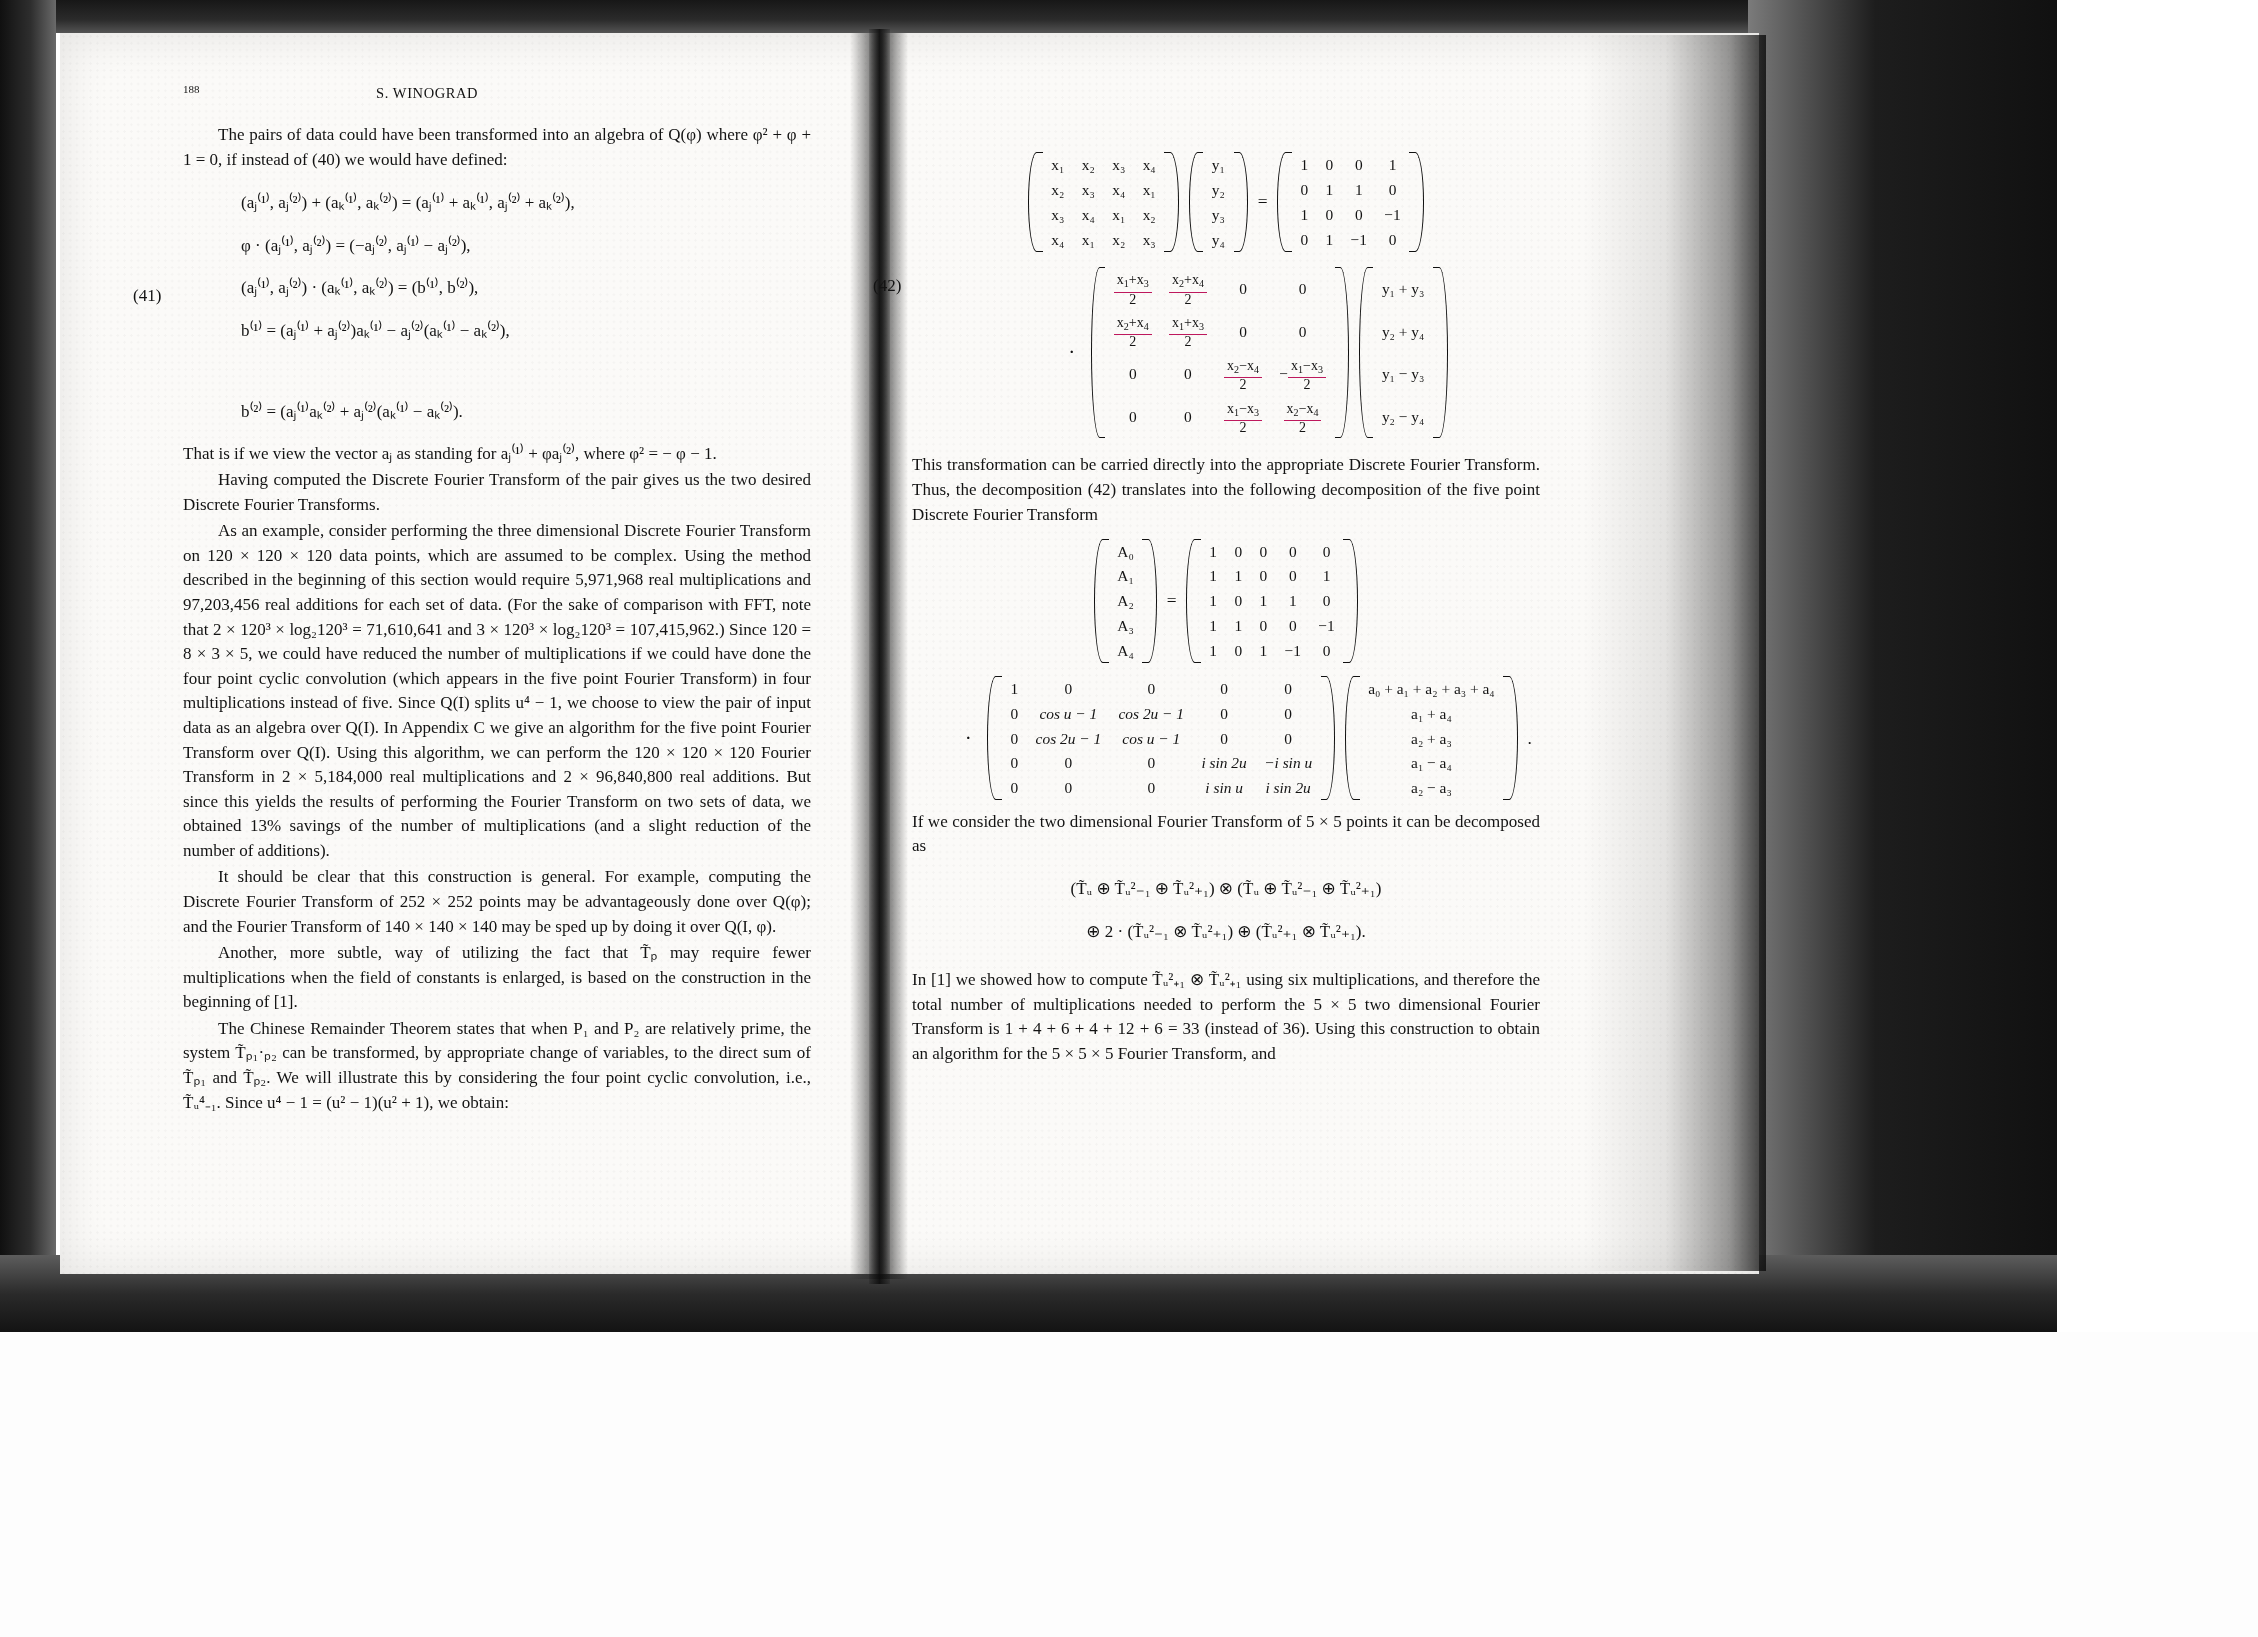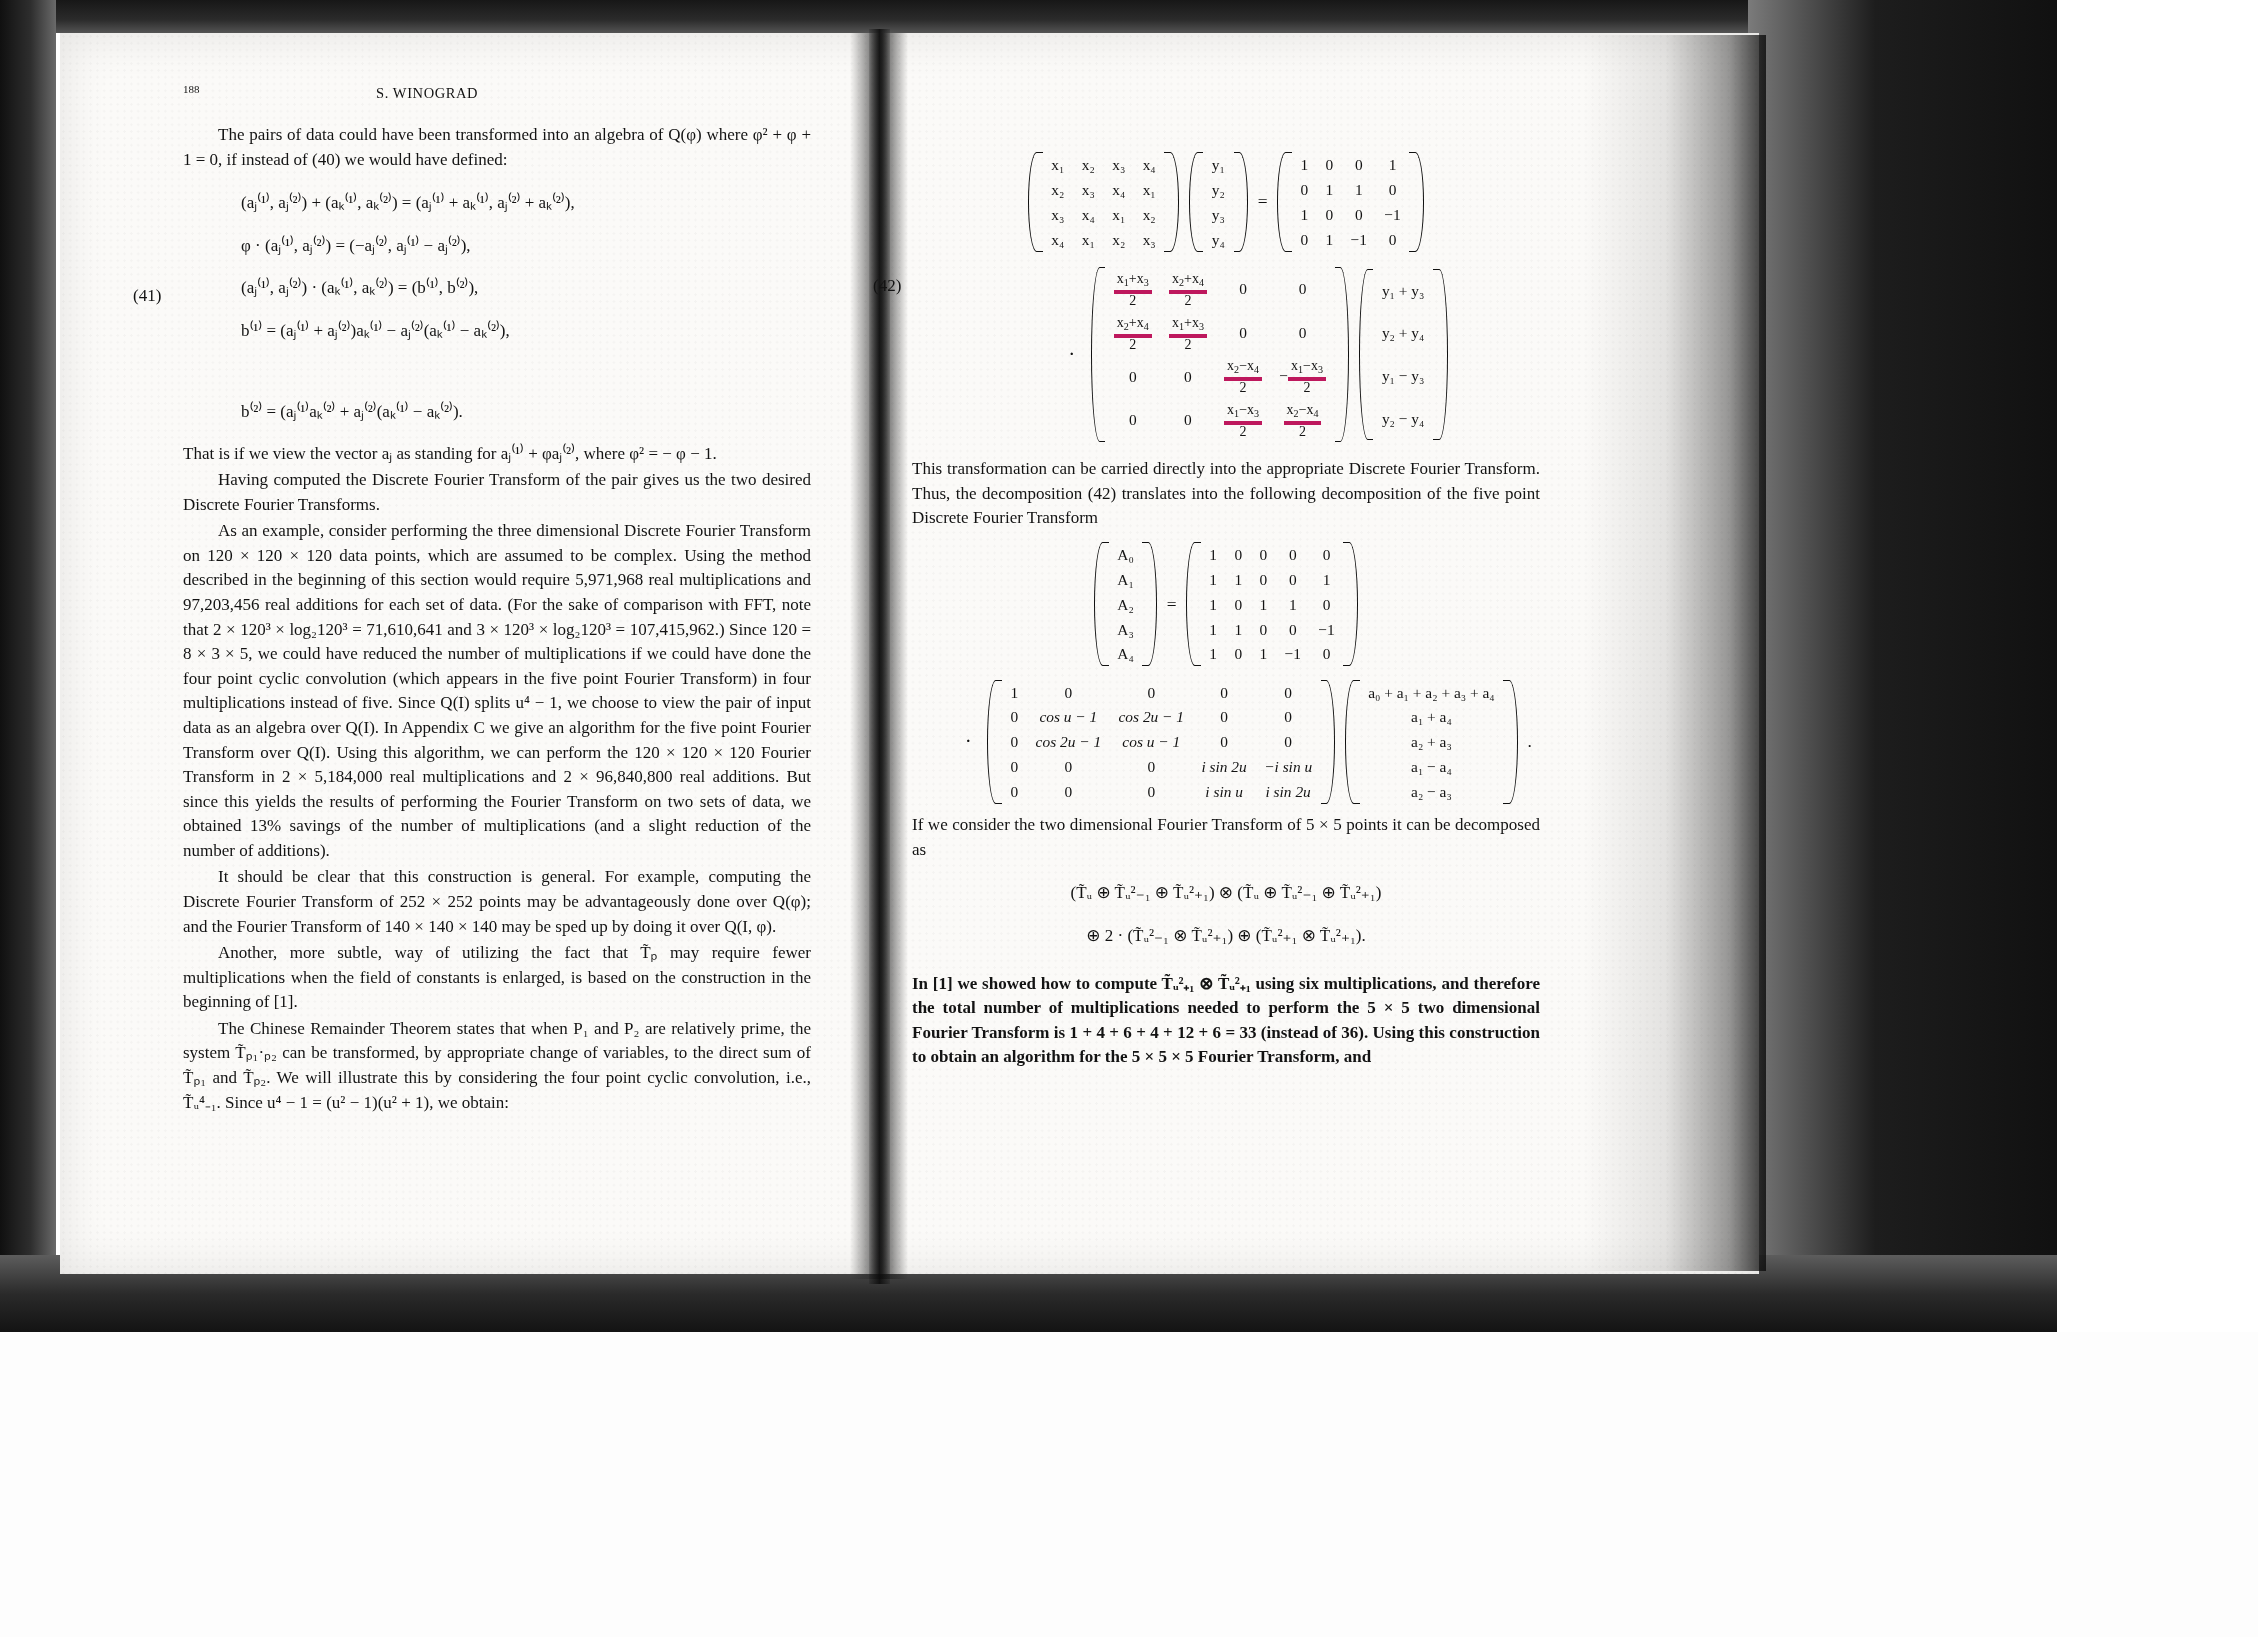--- a/index.html
+++ b/index.html
@@ -81,21 +81,21 @@
   .mat{display:inline-flex;align-items:center;}
   .bracket{
     width:13.5px;align-self:stretch;border-top:1.9px solid #111;border-bottom:1.9px solid #111;
   }
   .bl{border-left:1.9px solid #111;border-radius:60% 0 0 60%/50% 0 0 50%;}
   .br{border-right:1.9px solid #111;border-radius:0 60% 60% 0/0 50% 50% 0;}
   table.m{border-collapse:collapse;font-size:15.4px;}
   table.m td{padding:1.9px 8.7px;text-align:center;white-space:nowrap;line-height:21px;}
   table.m.tall td{line-height:39px;}
   .frac{display:inline-block;text-align:center;vertical-align:middle;font-size:14px;line-height:14.5px;}
-  .frac .num{display:block;border-bottom:4px solid #be185d;padding:0 2.9px;}
+  .frac .num{display:block;border-bottom:1px solid #be185d;padding:0 2.9px;}
   .frac .den{display:block;padding:0 2.9px;}
   .dot{font-size:21px;padding:0 5.8px;}
   .eqtag{position:absolute;font-size:17px;}
 </style>
 </head>
 <body>
 
 <div id="scan">
 
   <div class="darkfield df-top"></div>
@@ -438,17 +438,17 @@
         </span>
         <span style="font-size:17.4px;">.</span>
       </div>
     </div>
 
     <p class="body noind" style="margin-top:9.7px;">If we consider the two dimensional Fourier Transform of 5 × 5 points it can be decomposed as</p>
 
     <div class="eqline eqc" style="margin-top:13.5px;">(T̃ᵤ ⊕ T̃ᵤ²₋₁ ⊕ T̃ᵤ²₊₁) ⊗ (T̃ᵤ ⊕ T̃ᵤ²₋₁ ⊕ T̃ᵤ²₊₁)</div>
     <div class="eqline eqc">⊕ 2 · (T̃ᵤ²₋₁ ⊗ T̃ᵤ²₊₁) ⊕ (T̃ᵤ²₊₁ ⊗ T̃ᵤ²₊₁).</div>
 
-    <p class="body noind" style="margin-top:20px;font-weight:bold;">In [1] we showed how to compute T̃ᵤ²₊₁ ⊗ T̃ᵤ²₊₁ using six multiplications, and therefore the total number of multiplications needed to perform the 5 × 5 two dimensional Fourier Transform is 1 + 4 + 6 + 4 + 12 + 6 = 33 (instead of 36). Using this construction to obtain an algorithm for the 5 × 5 × 5 Fourier Transform, and</p>
+    <p class="body noind" style="margin-top:20px;">In [1] we showed how to compute T̃ᵤ²₊₁ ⊗ T̃ᵤ²₊₁ using six multiplications, and therefore the total number of multiplications needed to perform the 5 × 5 two dimensional Fourier Transform is 1 + 4 + 6 + 4 + 12 + 6 = 33 (instead of 36). Using this construction to obtain an algorithm for the 5 × 5 × 5 Fourier Transform, and</p>
   </div>
 
 </div>
 
 
 </body></html>

